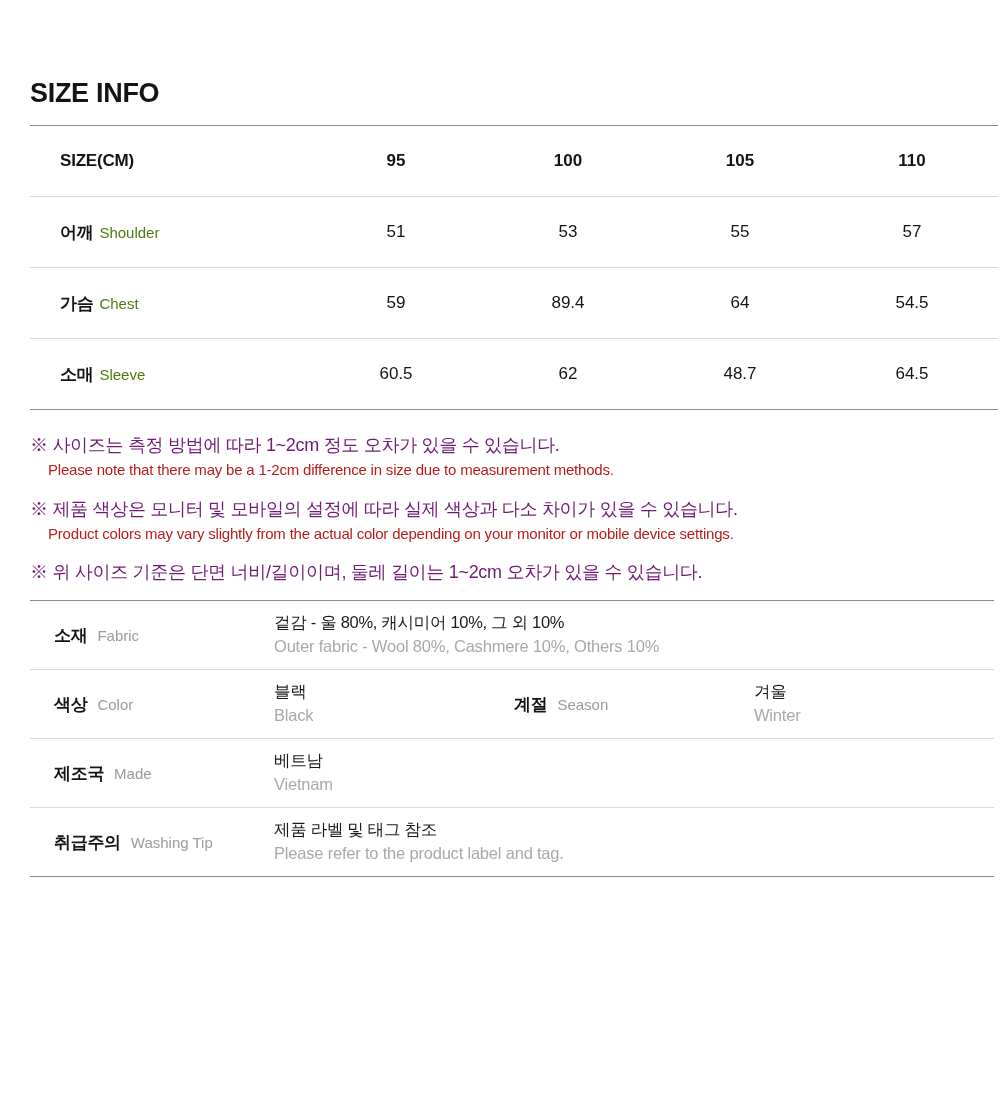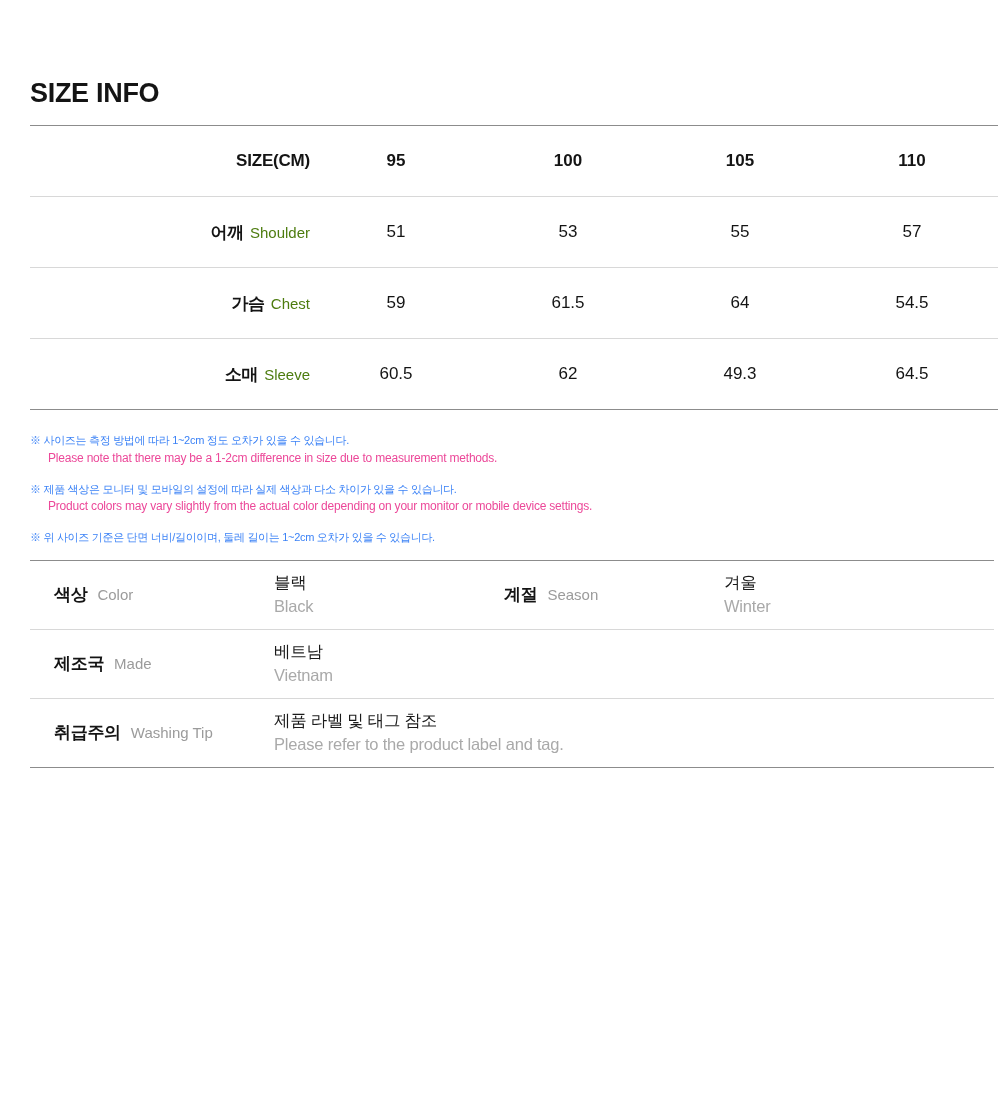--- a/index.html
+++ b/index.html
@@ -49,21 +49,21 @@
     font-size: 16px;
   }
   table.size-table tr:first-child th,
   table.size-table tr:first-child td {
     border-top: 1px solid #8c8c8c;
   }
   table.size-table tr:last-child th,
   table.size-table tr:last-child td {
     border-bottom: 1px solid #8c8c8c;
   }
-  .col-label { width: 250px; text-align: right; padding-left: 30px !important; }
+  .col-label { width: 250px; text-align: left; padding-left: 30px !important; }
   .col-val { width: 172px; text-align: center; }
 
   .hdr-label {
     font-size: 17px;
     font-weight: bold;
     color: #141414;
     letter-spacing: -0.2px;
   }
   .hdr-val {
     font-size: 17px;
@@ -89,28 +89,28 @@
 
   
   .notes {
     margin-top: 22px;
     width: 940px;
   }
   .note {
     margin-bottom: 14px;
   }
   .note-ko {
-    font-size: 11px;
-    color: #3b82f6;
+    font-size: 18px;
+    color: #701a75;
     letter-spacing: -0.3px;
     line-height: 1.5;
   }
   .note-en {
-    font-size: 12px;
-    color: #ec4899;
+    font-size: 15px;
+    color: #b91c1c;
     letter-spacing: -0.2px;
     line-height: 1.5;
     padding-left: 18px;
   }
 
   
   table.product-table {
     width: 940px;
     border-collapse: collapse;
     table-layout: fixed;
@@ -211,42 +211,42 @@
       </tr>
 
       <tr>
         <th class="col-label">
           <span class="row-label-ko">가슴</span><span class="row-label-en">Chest</span>
         </th>
         <td class="col-val">
           <span class="cell-val">59</span>
         </td>
         <td class="col-val">
-          <span class="cell-val">61.5</span>
+          <span class="cell-val">89.4</span>
         </td>
         <td class="col-val">
           <span class="cell-val">64</span>
         </td>
         <td class="col-val">
           <span class="cell-val">54.5</span>
         </td>
       </tr>
 
       <tr>
         <th class="col-label">
           <span class="row-label-ko">소매</span><span class="row-label-en">Sleeve</span>
         </th>
         <td class="col-val">
           <span class="cell-val">60.5</span>
         </td>
         <td class="col-val">
           <span class="cell-val">62</span>
         </td>
         <td class="col-val">
-          <span class="cell-val">49.3</span>
+          <span class="cell-val">48.7</span>
         </td>
         <td class="col-val">
           <span class="cell-val">64.5</span>
         </td>
       </tr>
 
     </tbody>
   </table>
 
   <div class="notes">
@@ -259,20 +259,31 @@
       <div class="note-en">Product colors may vary slightly from the actual color depending on your monitor or mobile device settings.</div>
     </div>
     <div class="note">
       <div class="note-ko">※ 위 사이즈 기준은 단면 너비/길이이며, 둘레 길이는 1~2cm 오차가 있을 수 있습니다.</div>
     </div>
   </div>
 
 
   <table class="product-table">
     <tbody>
+      <tr>
+        <td class="p-label">
+          <span class="p-label-inner">
+            <span class="p-label-ko">소재</span><span class="p-label-en">Fabric</span>
+          </span>
+        </td>
+        <td class="p-value w-fabric-val" colspan="3">
+          <div class="p-val-ko">겉감 - 울 80%, 캐시미어 10%, 그 외 10%</div>
+          <div class="p-val-en">Outer fabric - Wool 80%, Cashmere 10%, Others 10%</div>
+        </td>
+      </tr>
 
       <tr>
         <td class="p-label">
           <span class="p-label-inner">
             <span class="p-label-ko">색상</span><span class="p-label-en">Color</span>
           </span>
         </td>
         <td class="p-value w-color-val">
           <div class="p-val-ko">블랙</div>
           <div class="p-val-en">Black</div>

